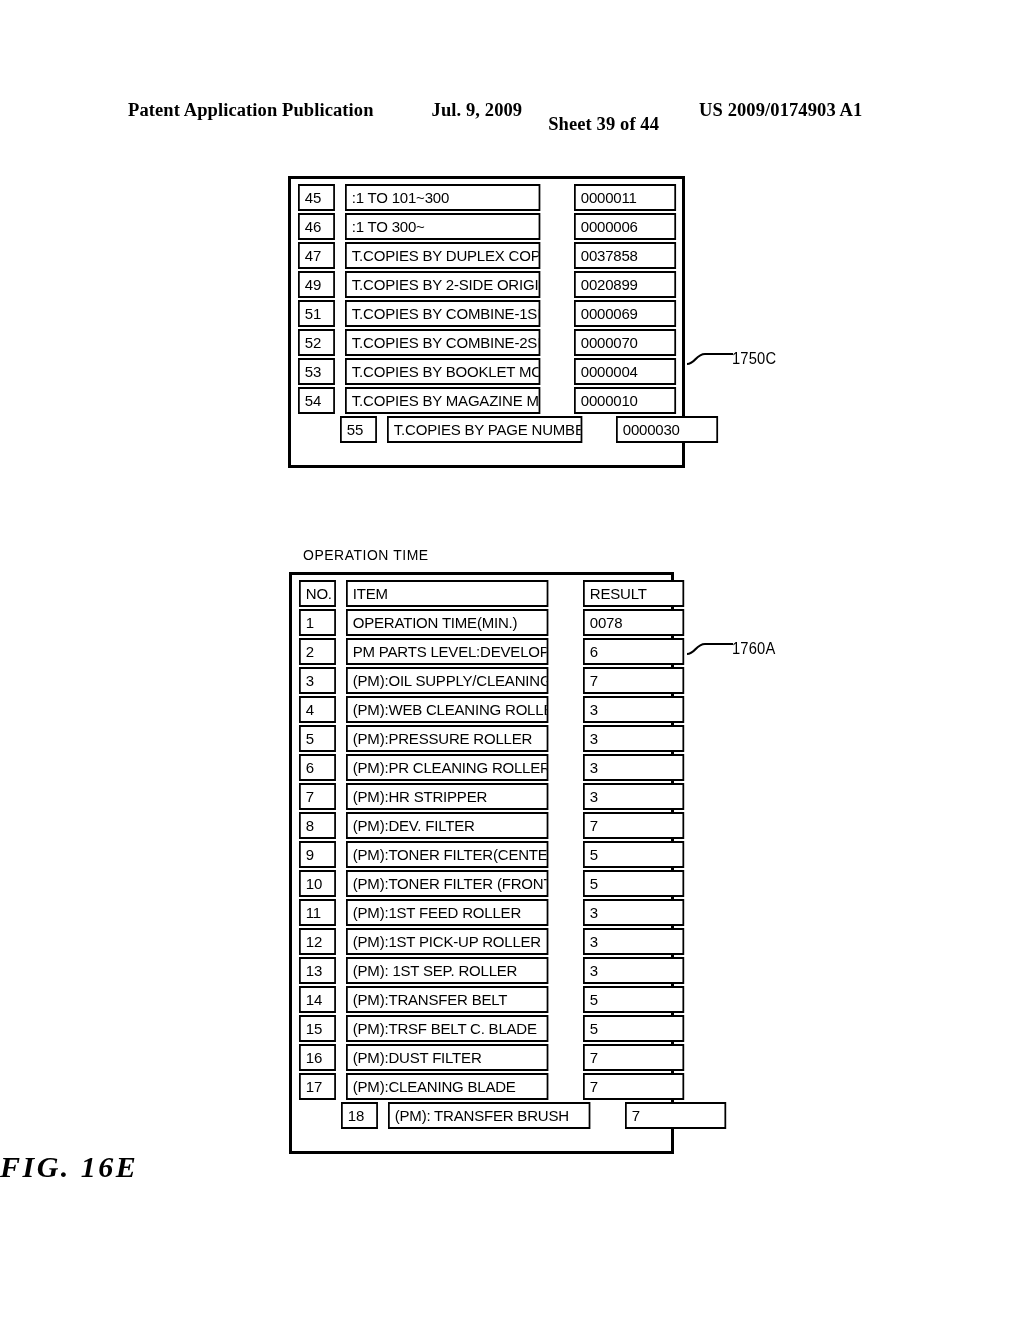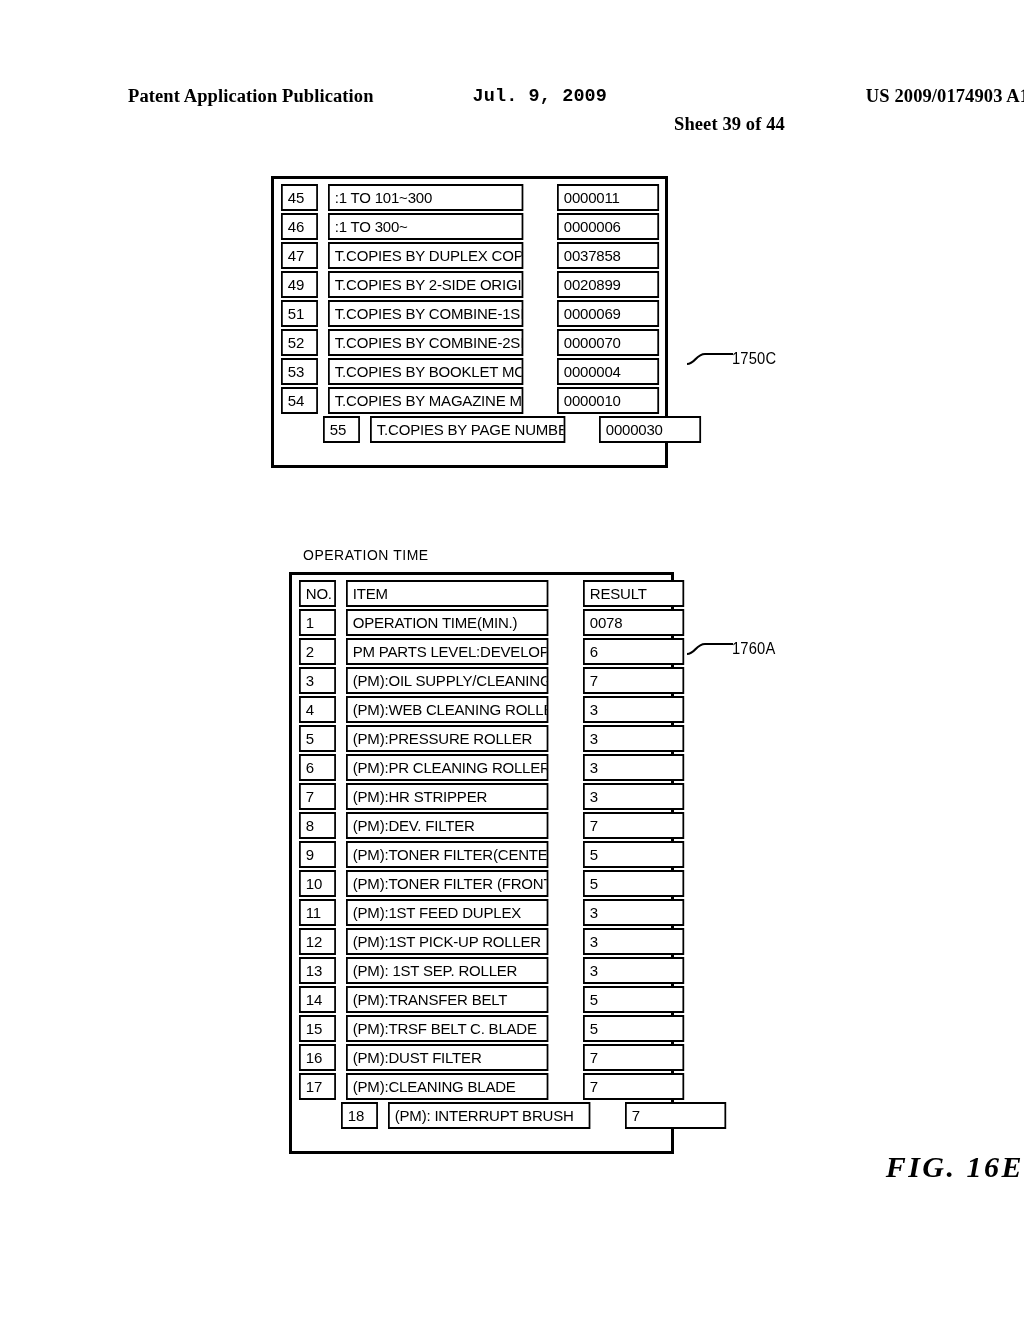--- a/index.html
+++ b/index.html
@@ -16,30 +16,29 @@
     overflow: hidden;
   }
 
   
   .patent-header {
     position: absolute;
     top: 86px;
     left: 128px;
     width: 768px;
     display: flex;
-    align-items: flex-start;
+    align-items: center;
     font-family: "Liberation Serif", serif;
     font-weight: bold;
     font-size: 18.5px;
     letter-spacing: 0.1px;
     white-space: nowrap;
-    gap: 41px;
   }
   .ph-pub    { }
-  .ph-date   { margin-left: 58px; font-family: Liberation Mono, monospace; }
+  .ph-date   { margin-left: 58px; }
   .ph-sheet  { margin-left: 26px; margin-top: 28px; }
   .ph-number { margin-left: 40px; }
 
   
   .figure {
     position: absolute;
     top: 0;
     left: 0;
     width: 1024px;
     height: 1320px;
@@ -143,41 +142,41 @@
     top: -12px;
     overflow: visible;
   }
 
   
   .fig-caption {
     position: absolute;
     top: 1150px;
     left: 0;
     width: 1024px;
-    text-align: right;
+    text-align: left;
     font-family: "Liberation Serif", serif;
     font-style: italic;
     font-weight: bold;
     font-size: 30px;
     letter-spacing: 2.5px;
   }
 </style>
 </head>
 <body>
 
 <div class="patent-header">
   <span class="ph-pub">Patent Application Publication</span>
   <span class="ph-date">Jul. 9, 2009</span>
   <span class="ph-sheet">Sheet 39 of 44</span>
   <span class="ph-number">US 2009/0174903 A1</span>
 </div>
 
 <div class="figure">
 
-  <div class="tbl-outer" id="table-counters" style="left:271px; top:176px; width:397px;">
+  <div class="tbl-outer" id="table-counters" style="left:288px; top:176px; width:397px;">
   <div class="trow">
         <div class="cell c-no">
           <span class="cell-inner">45</span>
         </div>
         <div class="cell c-item">
           <span class="cell-inner">:1 TO 101~300</span>
         </div>
         <div class="cell c-val">
           <span class="cell-inner">0000011</span>
         </div>
@@ -401,21 +400,21 @@
         </div>
         <div class="cell c-val">
           <span class="cell-inner">5</span>
         </div>
       </div>
       <div class="trow">
         <div class="cell c-no">
           <span class="cell-inner">11</span>
         </div>
         <div class="cell c-item">
-          <span class="cell-inner">(PM):1ST FEED DUPLEX</span>
+          <span class="cell-inner">(PM):1ST FEED ROLLER</span>
         </div>
         <div class="cell c-val">
           <span class="cell-inner">3</span>
         </div>
       </div>
       <div class="trow">
         <div class="cell c-no">
           <span class="cell-inner">12</span>
         </div>
         <div class="cell c-item">
@@ -478,21 +477,21 @@
         </div>
         <div class="cell c-val">
           <span class="cell-inner">7</span>
         </div>
       </div>
       <div class="trow">
         <div class="cell c-no">
           <span class="cell-inner">18</span>
         </div>
         <div class="cell c-item">
-          <span class="cell-inner">(PM): INTERRUPT BRUSH</span>
+          <span class="cell-inner">(PM): TRANSFER BRUSH</span>
         </div>
         <div class="cell c-val">
           <span class="cell-inner">7</span>
         </div>
       </div>
     </div>
 
   <div class="callout" style="left:686px; top:650px;">
     <svg width="48" height="26" viewBox="0 0 48 26" aria-hidden="true">
       <path d="M1 16 C 9 16, 10 6, 19 6 L 47 6" fill="none" stroke="#000" stroke-width="2.2"></path>

